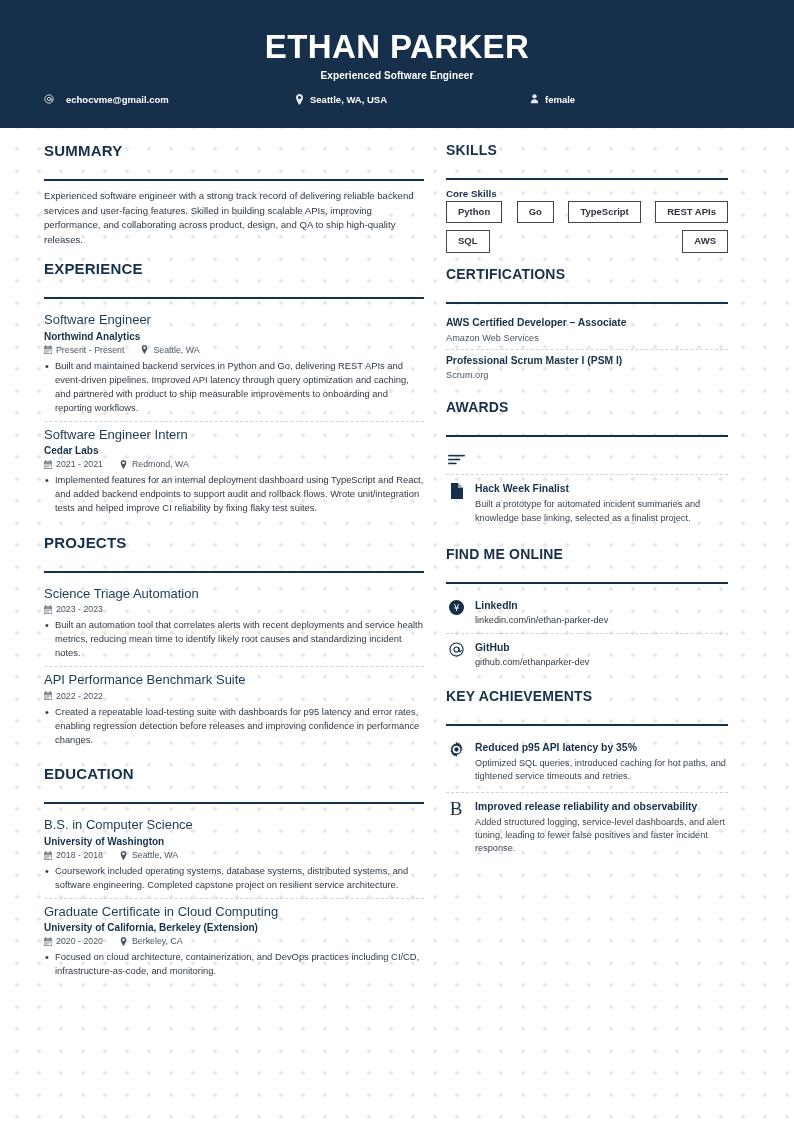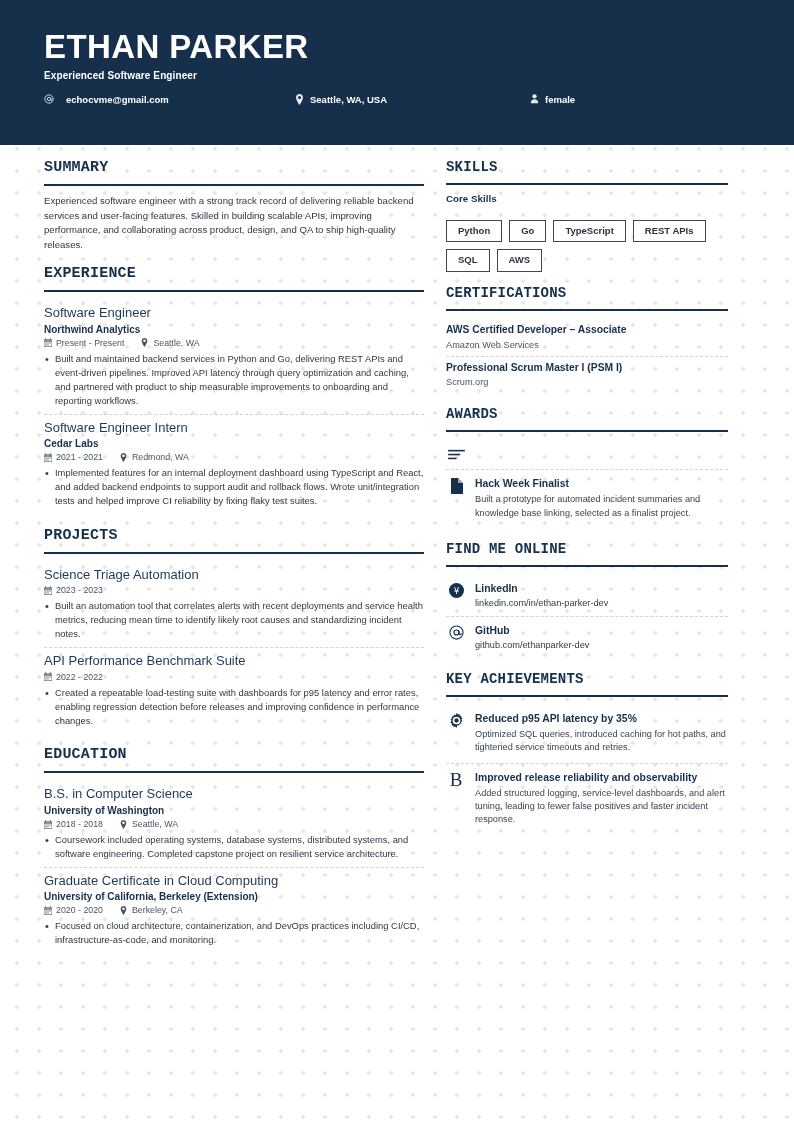--- a/index.html
+++ b/index.html
@@ -25,24 +25,25 @@
     background-color: #ffffff;
     background-image: radial-gradient(#e6e8ec 1.6px, transparent 1.7px);
     background-size: 22px 22px;
     background-position: 6px 6px;
   }
 
   
   .header {
     position: relative;
     background: #16304b;
-    height: 145px;
+    height: 128px;
     padding: 30px 44px 4px 44px;
     color: #ffffff;
     z-index: 2;
+    text-align: center;
   }
   .name {
     font-size: 33px;
     font-weight: bold;
     letter-spacing: 0.4px;
     line-height: 1.05;
     color: #ffffff;
   }
   .subtitle {
     font-size: 10px;
@@ -87,22 +88,21 @@
   .col-right { width: 282px; }
 
   
   .sec { margin-bottom: 13px; }
   .sec-title {
     font-size: 15px;
     font-weight: bold;
     color: #16304b;
     letter-spacing: 0.2px;
     text-transform: uppercase;
-    padding-bottom: 8px;
-    font-family: Liberation Mono, monospace;
+    padding-bottom: 20px;
   }
   .sec-rule {
     height: 2px;
     background: #16304b;
     margin-bottom: 8px;
   }
   .col-right .sec-title { font-size: 14px; }
 
   
   .summary-text {
@@ -163,23 +163,23 @@
     top: -1px;
     font-size: 11px;
     color: #2f3944;
   }
 
   
   .skill-group-label {
     font-size: 9.8px;
     font-weight: bold;
     color: #16304b;
-    margin-bottom: 16px;
-  }
-  .pill-wrap { display: flex; flex-wrap: wrap; gap: 7px; }
+    margin-bottom: 2px;
+  }
+  .pill-wrap { display: flex; flex-wrap: wrap; gap: 7px; justify-content: space-between; }
   .pill {
     border: 1px solid #3d4752;
     background: #ffffff;
     font-size: 9.5px;
     font-weight: bold;
     color: #2b3440;
     padding: 4px 11px;
     line-height: 1.3;
     white-space: nowrap;
   }

